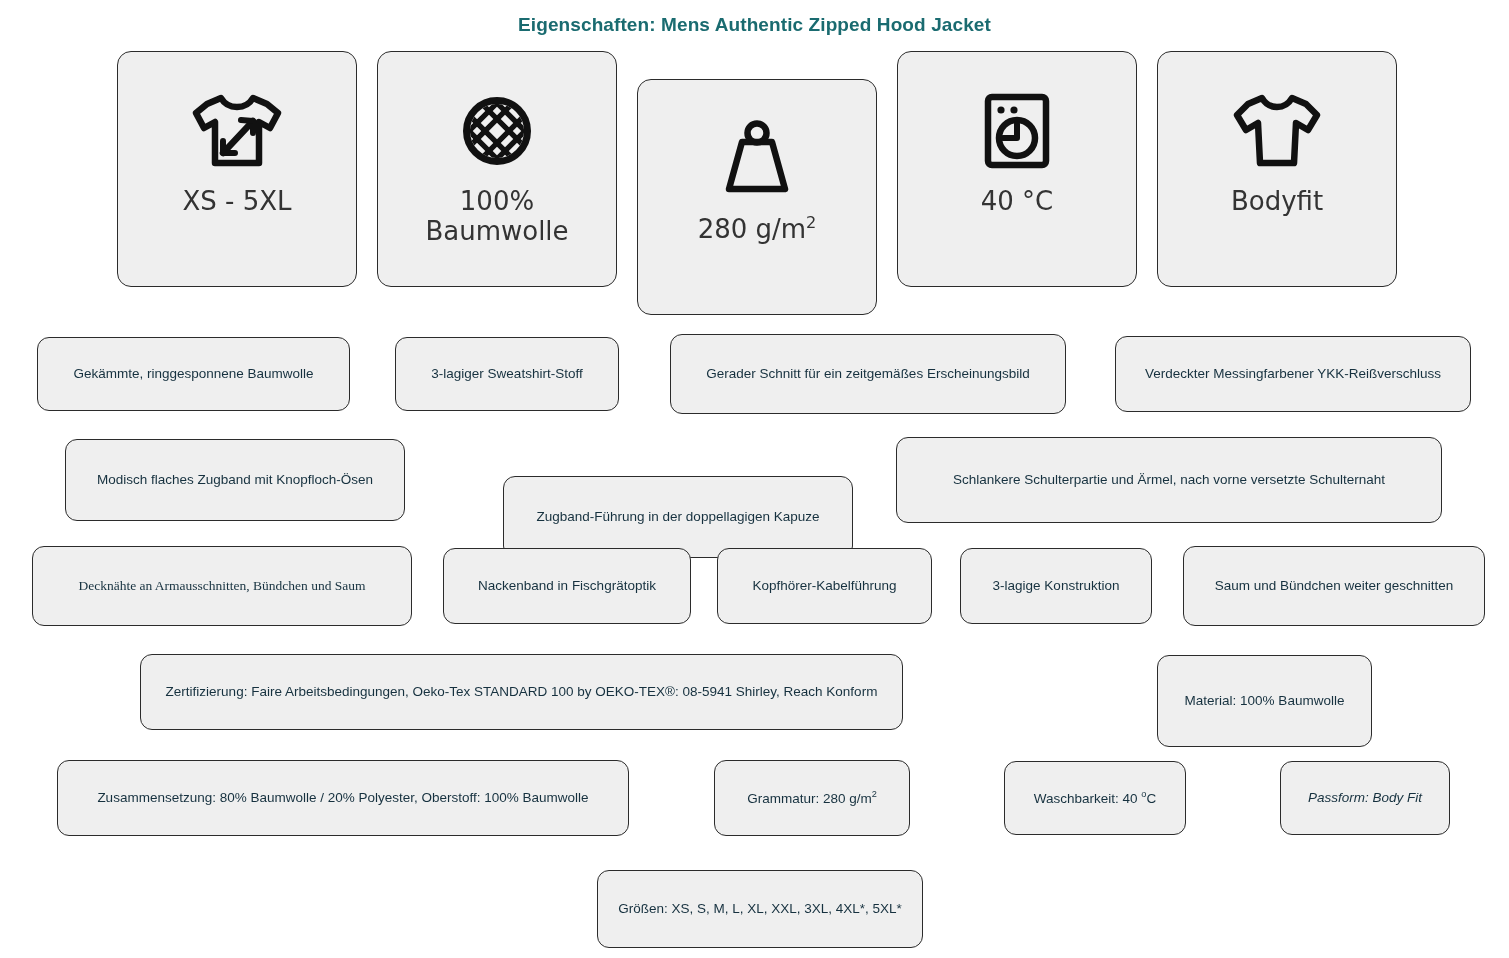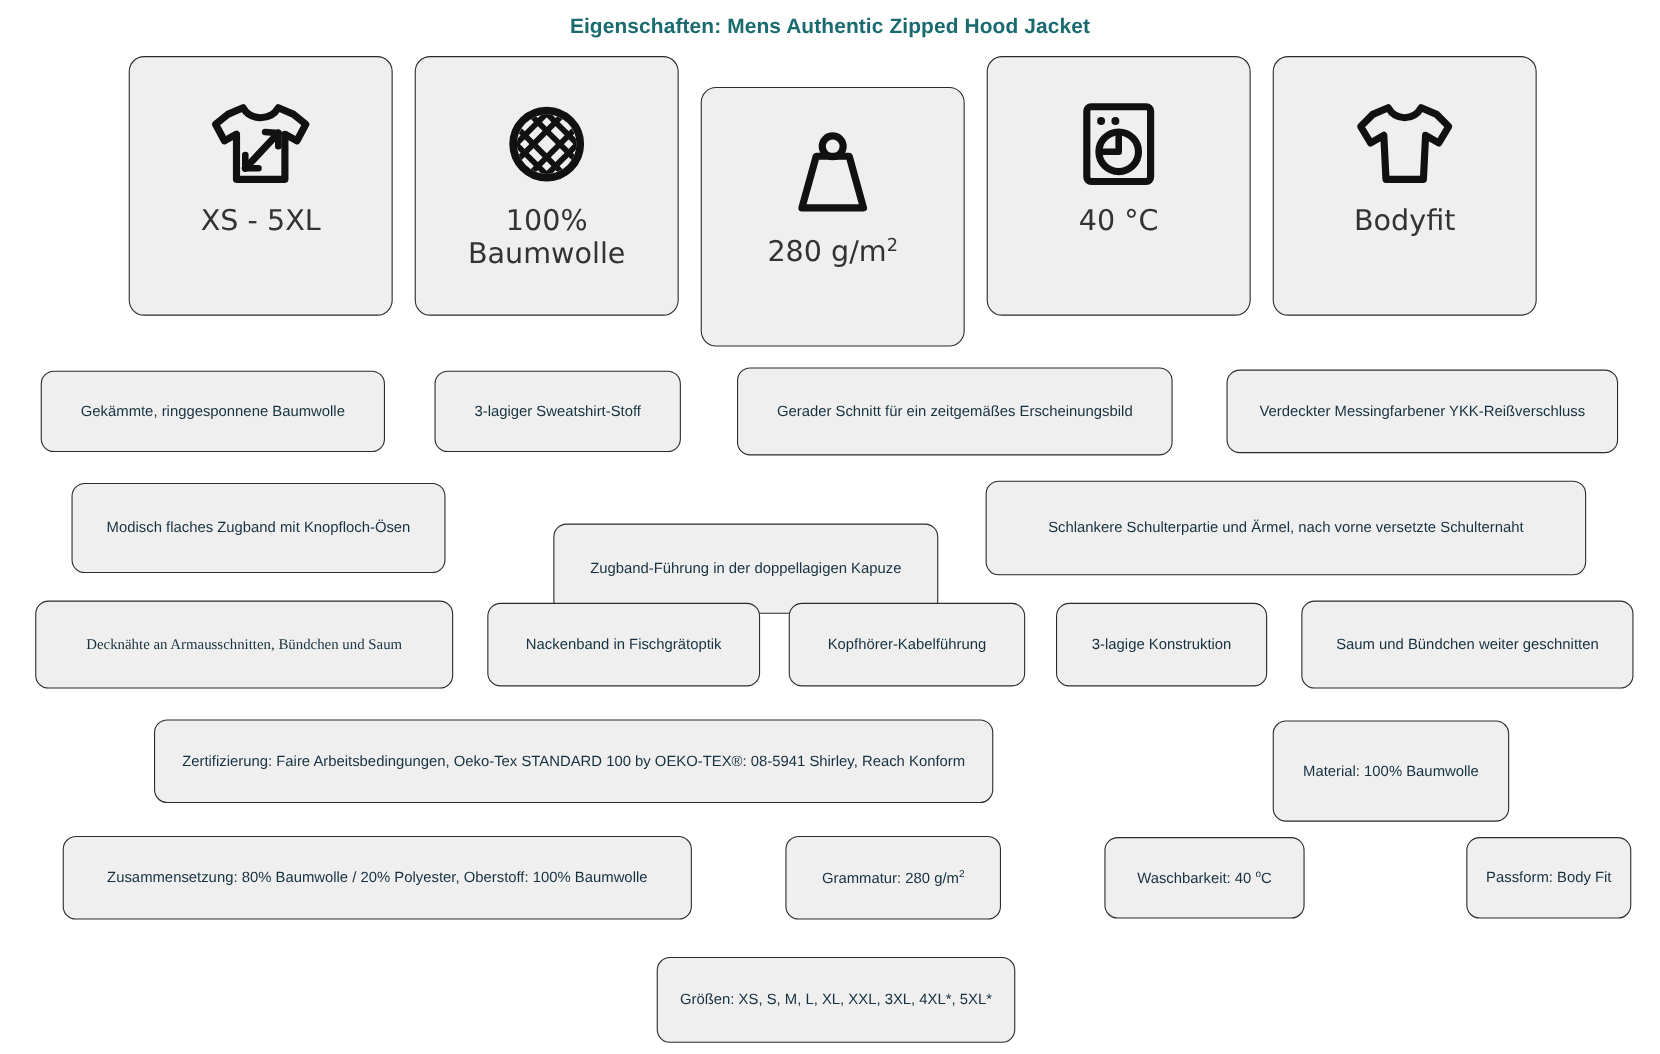--- a/index.html
+++ b/index.html
@@ -184,17 +184,17 @@
   <div class="box feat" style="left:57px; top:760px; width:572px; height:76px;">Zusammensetzung: 80% Baumwolle / 20% Polyester, Oberstoff: 100% Baumwolle</div>
 
   <div class="box feat" style="left:714px; top:760px; width:196px; height:76px;">
     <span><span>Grammatur: 280 g/m</span><sup>2</sup></span>
   </div>
 
   <div class="box feat" style="left:1004px; top:761px; width:182px; height:74px;">
     <span><span>Waschbarkeit: 40 </span><sup>o</sup><span>C</span></span>
   </div>
 
-  <div class="box feat" style="left:1333px; top:761px; width:150px; height:74px;">Passform: Body Fit</div>
+  <div class="box feat" style="left:1280px; top:761px; width:170px; height:74px;font-style:italic;">Passform: Body Fit</div>
 
   <div class="box feat" style="left:597px; top:870px; width:326px; height:78px;">Größen: XS, S, M, L, XL, XXL, 3XL, 4XL*, 5XL*</div>
 
 </div>
 
 </body></html>

